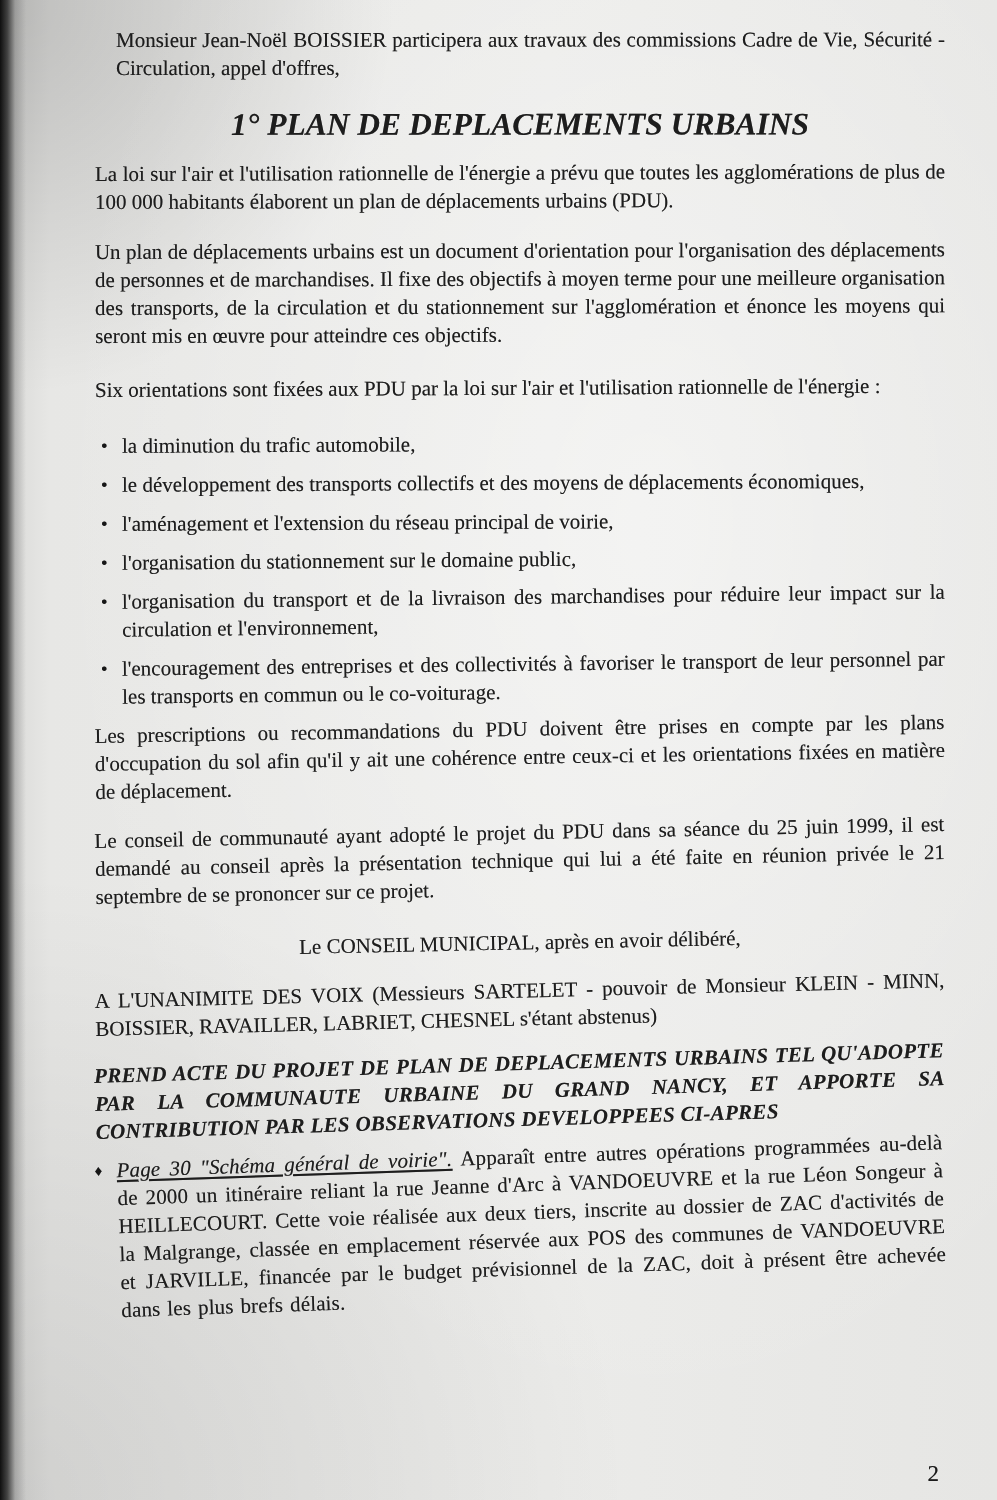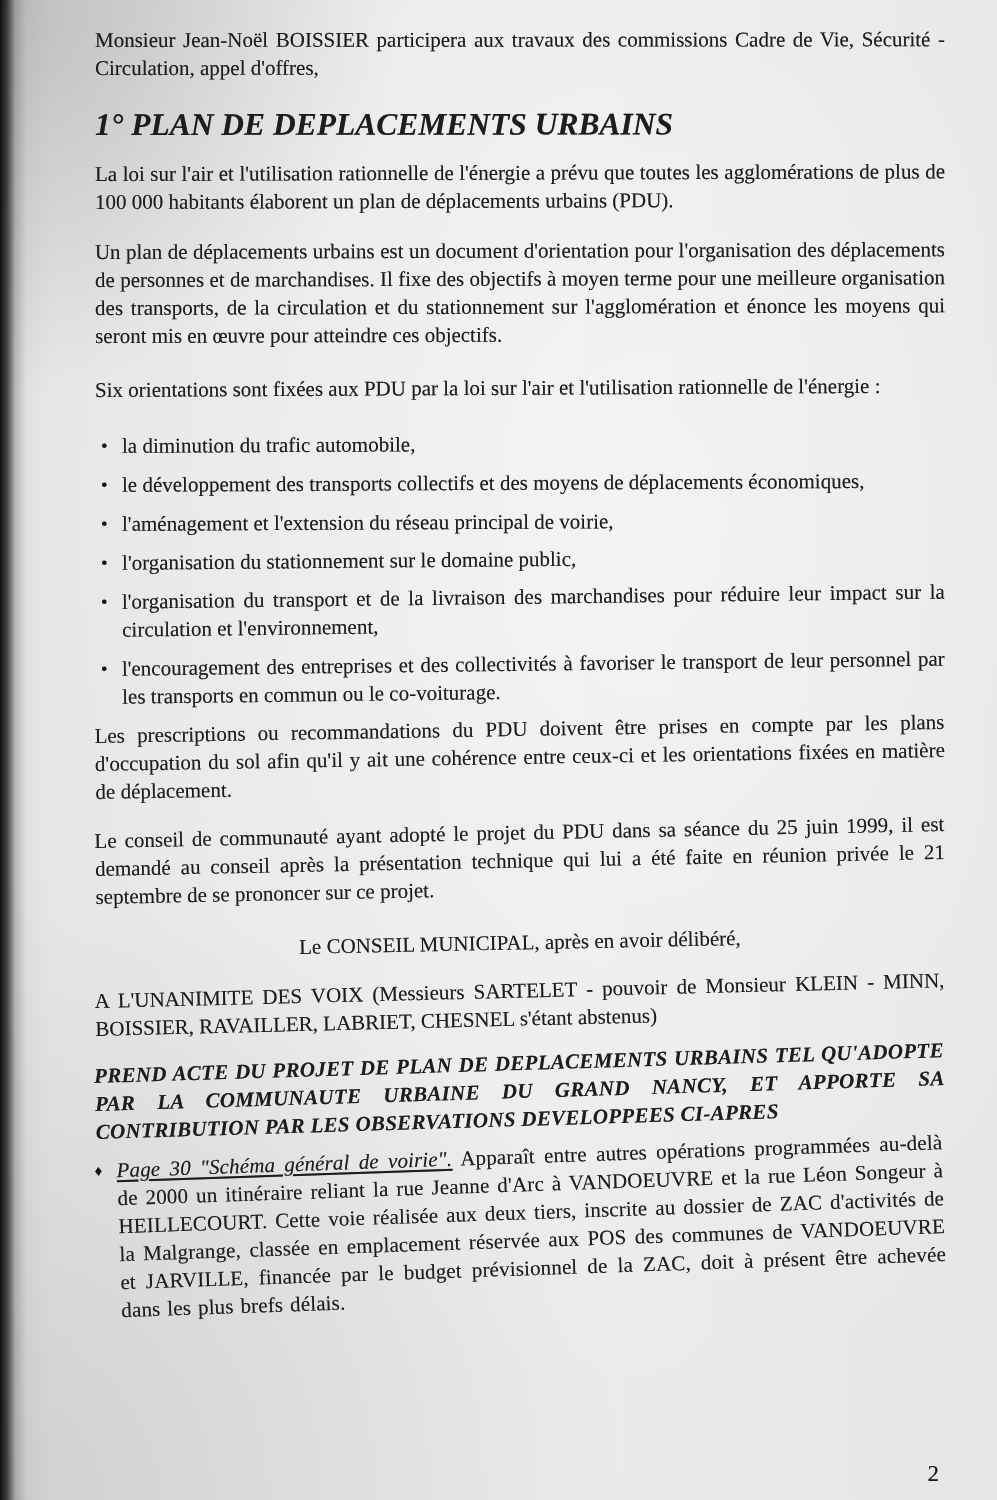--- a/index.html
+++ b/index.html
@@ -19,28 +19,28 @@
     text-shadow:0 0 0.6px rgba(25,25,25,0.5);
   }
   .spine {
     position:absolute; left:0; top:0; bottom:0; width:26px;
     background:linear-gradient(to right,
       rgba(8,8,8,0.96) 0%, rgba(35,35,35,0.80) 28%,
       rgba(90,90,90,0.30) 58%, rgba(150,150,150,0) 100%);
   }
   .content { position:absolute; left:95px; top:26px; width:850px; }
   .para { text-align:justify; transform-origin:0 50%; }
-  .mb-a { margin-bottom:29px; }
+  .mb-a { margin-bottom:29px;margin-left:21px; }
   .mb-b { margin-bottom:21px; }
   .mb-c { margin-bottom:22px; }
   .mb-d { margin-bottom:26px; }
   .mb-e { margin-bottom:28px; }
   .mb-f { margin-bottom:19px; }
   .mb-g { margin-bottom:11px; }
-  .heading { font-weight:bold; font-style:italic; text-align:left; }
+  .heading { font-weight:bold; font-style:italic; text-align:center; }
   .centerline { text-align:center; }
   .caps-italic { font-style:italic; font-weight:bold; letter-spacing:0.3px; }
   .bullets { list-style:none; }
   .bullets li { display:flex; transform-origin:0 50%; }
   .marker {
     flex:0 0 27px; width:27px; padding-left:6px;
     font-size:19px; line-height:28px; color:#161616;
   }
   .li-text { flex:1 1 auto; text-align:justify; }
   .obs { display:flex; transform-origin:0 50%; letter-spacing:0.15px; word-spacing:1.5px; }

